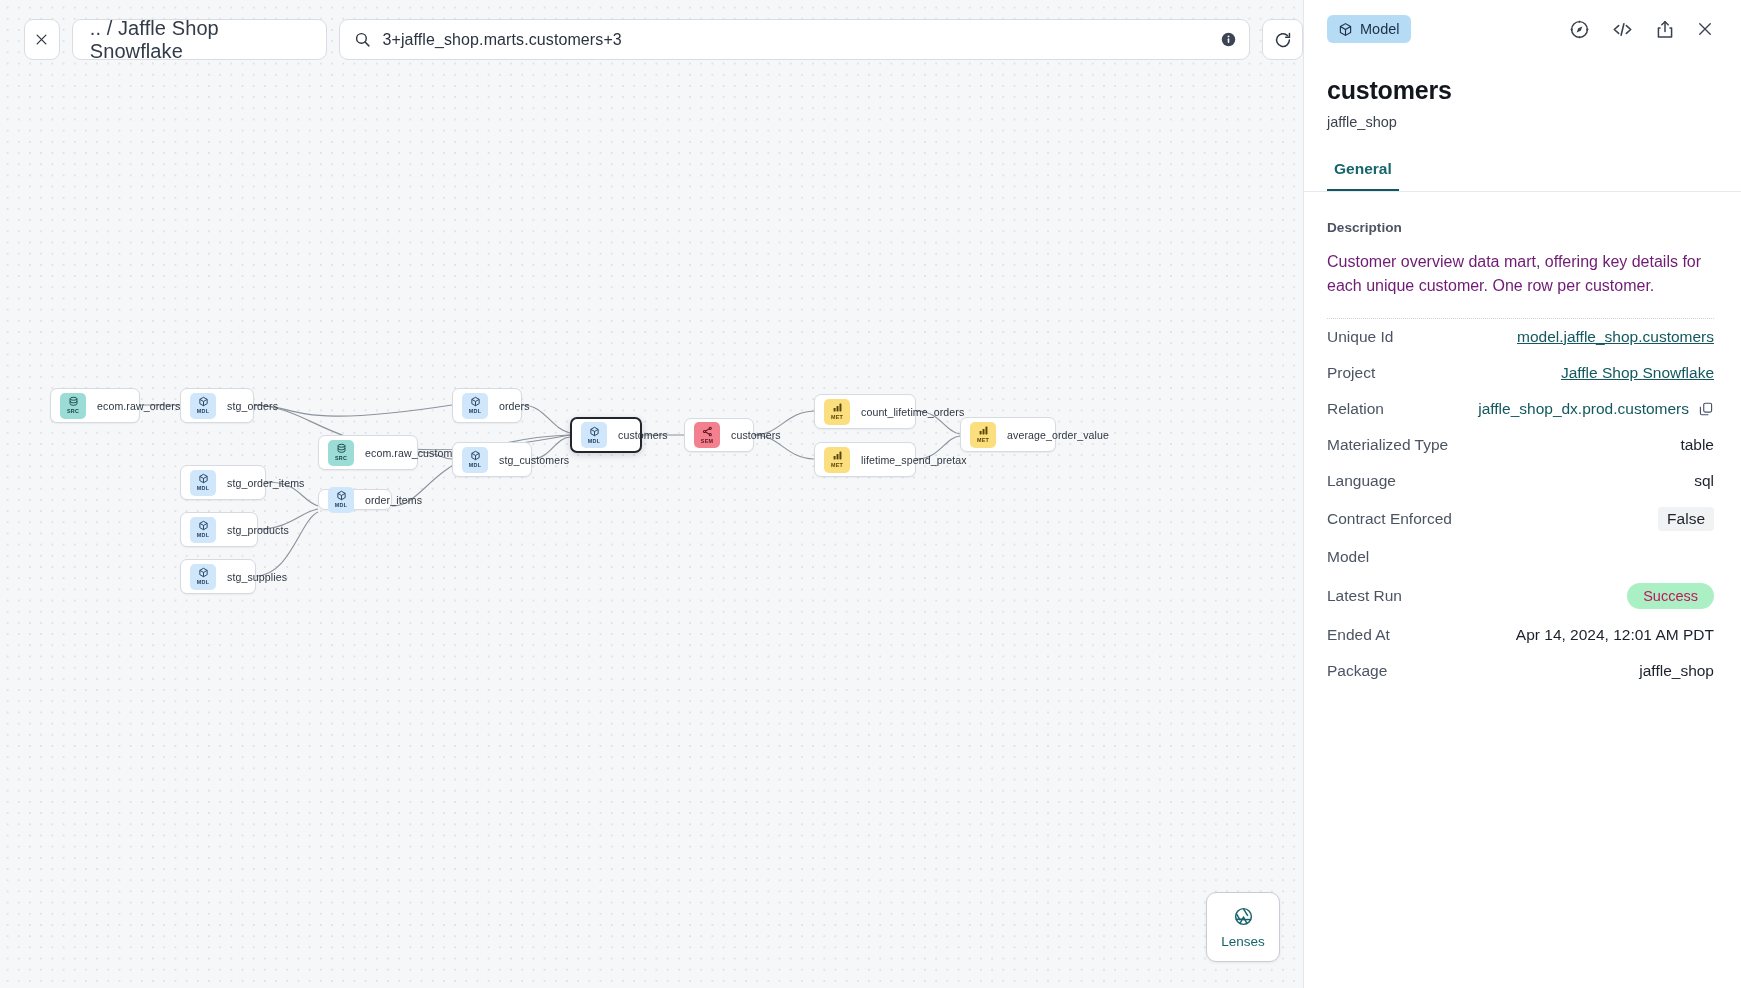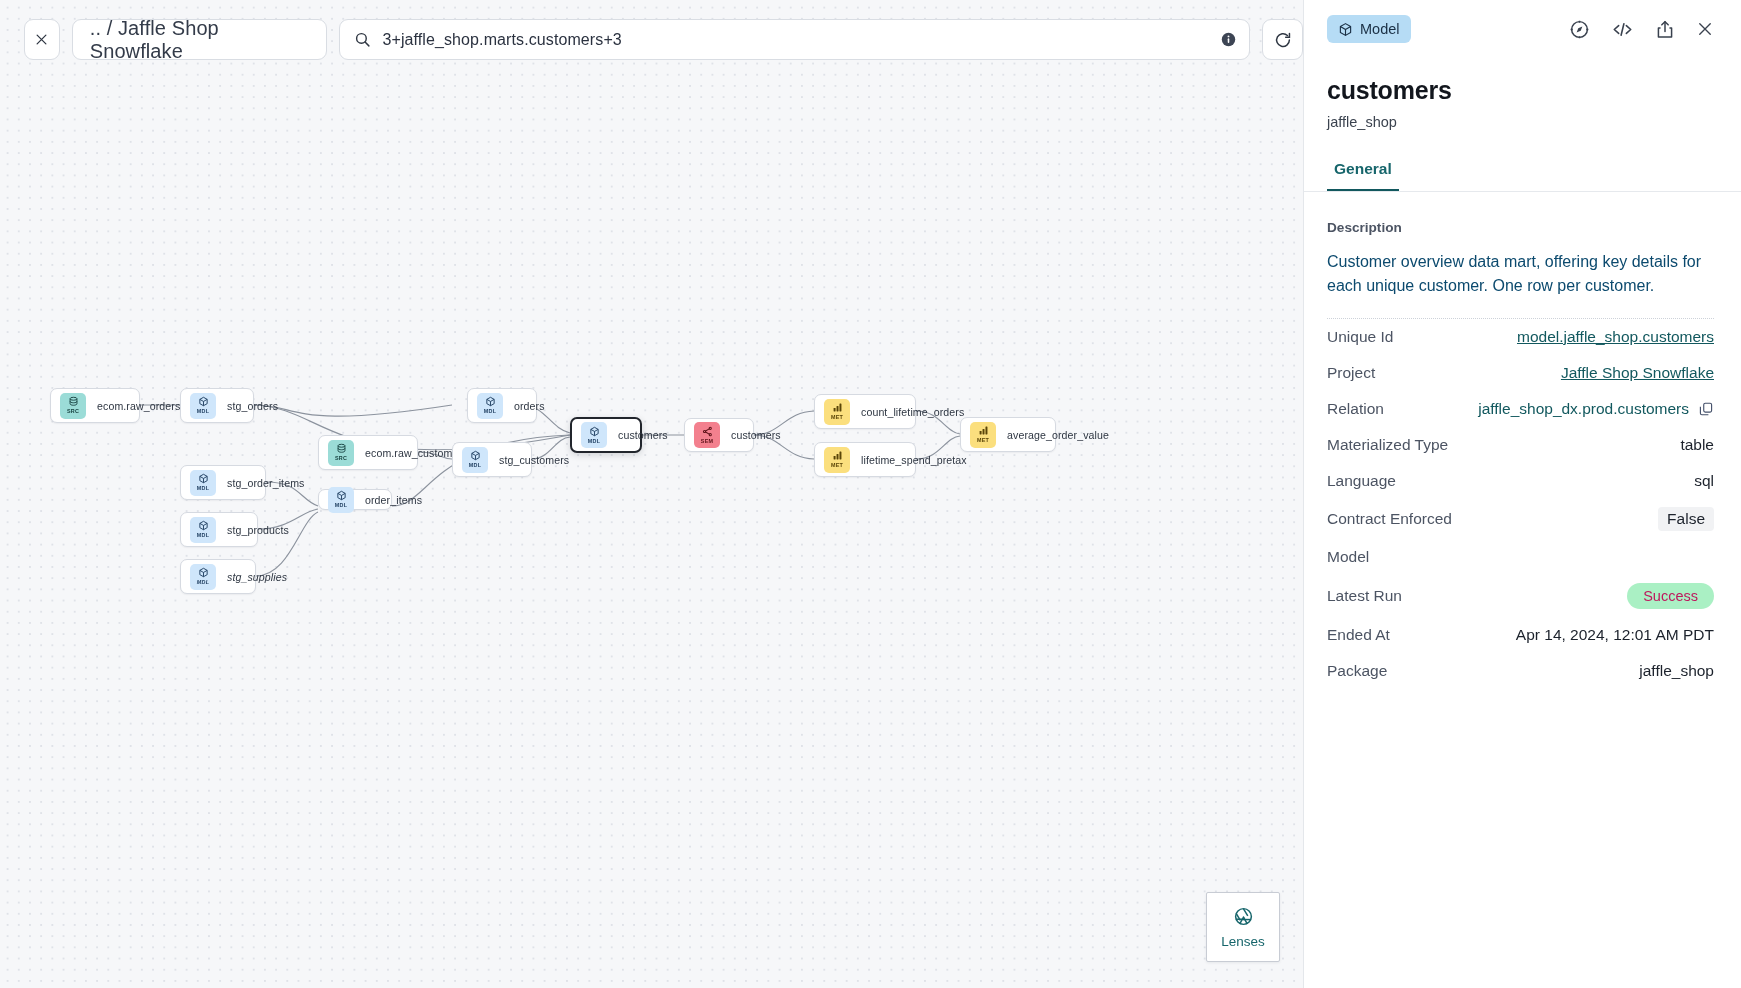--- a/index.html
+++ b/index.html
@@ -65,21 +65,21 @@
   .badge-met { background: #fbdf7e; color: #5a4508; }
   .node-label { font-size: 10.6px; color: #2e3642; letter-spacing: .1px; white-space: nowrap; }
 
   #edges { position: absolute; inset: 0; z-index: 2; pointer-events: none; }
   #edges path { fill: none; stroke: #8c939e; stroke-width: 1.15px; }
 
   
   #lenses-btn {
     position: absolute; right: 23px; bottom: 26px;
     width: 74px; height: 70px; background: #fff;
-    border: 1px solid #c8ccd4; border-radius: 2px;
+    border: 1px solid #c8ccd4; border-radius: 10px;
     display: flex; flex-direction: column; align-items: center; justify-content: center;
     gap: 7px; cursor: pointer; z-index: 6;
     box-shadow: 0 1px 3px rgba(20,25,40,.07);
   }
   #lenses-btn .lenses-label { font-size: 13.5px; color: #16656b; }
 
   
   #panel { flex: 1 1 auto; height: 988px; background: #fff; border-left: 1px solid #e4e7eb;
            display: flex; flex-direction: column; position: relative; }
   #panel-top { height: 58px; flex: 0 0 58px; display: flex; align-items: center;
@@ -96,21 +96,21 @@
   #panel-title { font-size: 25px; font-weight: 700; color: #12161d; letter-spacing: -.2px; }
   #panel-sub { font-size: 14.5px; color: #3b434f; margin-top: 9px; }
 
   #tabs { margin-top: 30px; padding: 0 23px; border-bottom: 1px solid #e6e9ed; display: flex; }
   .tab { font-size: 15.5px; color: #16656b; padding: 0 7px 11px 7px; cursor: pointer;
          border-bottom: 2.5px solid transparent; }
   .tab.active { border-bottom-color: #12585e; font-weight: 600; }
 
   #panel-body { padding: 28px 27px 0 23px; overflow-y: auto; flex: 1; }
   #desc-label { font-size: 13.6px; color: #4c5463; font-weight: 600; }
-  #desc-text { font-size: 16px; color: #0c4a6e; line-height: 1.52; margin-top: 15px; }
+  #desc-text { font-size: 16px; color: #701a75; line-height: 1.52; margin-top: 15px; }
   #desc-rule { border: none; border-top: 1px dotted #cdd2d9; margin: 19px 0 0 0; }
 
   .row { display: flex; align-items: center; justify-content: space-between;
          min-height: 36px; padding: 8px 0; gap: 16px; }
   .row-key { font-size: 15.5px; color: #4c5463; white-space: nowrap; }
   .row-val { font-size: 15.5px; color: #1c222c; text-align: right; }
   .row-val.link { color: #12585e; text-decoration: underline; cursor: pointer; }
   .row-val.linkplain { color: #12585e; cursor: pointer; }
   .row-val.chip { background: #f1f2f4; border-radius: 4px; padding: 3px 9px; }
   .row-val.pill { background: #aaf0c4; color: #be185d; border-radius: 999px; padding: 5px 16px; font-size: 14.5px; }
@@ -214,21 +214,21 @@
         <div class="node" style="left: 180px; top: 512px; width: 78px; height: 35px;">
           <div class="node-badge badge-mdl">
             <span class="glyph"><svg width="11" height="11" viewBox="0 0 24 24" fill="none" stroke="currentColor" stroke-width="2" stroke-linejoin="round">
                 <path d="M12 2.8 20 7.3v9.4L12 21.2 4 16.7V7.3z"></path>
                 <path d="M4 7.3 12 11.9l8-4.6M12 11.9v9.3"></path>
               </svg></span>
             <span class="abbr">MDL</span>
           </div>
           <span class="node-label">stg_products</span>
         </div>
-        <div class="node" style="left: 180px; top: 559px; width: 76px; height: 35px; font-style: italic;">
+        <div class="node" style="left: 180px; top: 559px; width: 76px; height: 35px;">
           <div class="node-badge badge-mdl">
             <span class="glyph"><svg width="11" height="11" viewBox="0 0 24 24" fill="none" stroke="currentColor" stroke-width="2" stroke-linejoin="round">
                 <path d="M12 2.8 20 7.3v9.4L12 21.2 4 16.7V7.3z"></path>
                 <path d="M4 7.3 12 11.9l8-4.6M12 11.9v9.3"></path>
               </svg></span>
             <span class="abbr">MDL</span>
           </div>
           <span class="node-label">stg_supplies</span>
         </div>
         <div class="node" style="left: 318px; top: 435px; width: 100px; height: 35px;">
@@ -245,21 +245,21 @@
         <div class="node" style="left: 318px; top: 489px; width: 74px; height: 21px;">
           <div class="node-badge badge-mdl">
             <span class="glyph"><svg width="11" height="11" viewBox="0 0 24 24" fill="none" stroke="currentColor" stroke-width="2" stroke-linejoin="round">
                 <path d="M12 2.8 20 7.3v9.4L12 21.2 4 16.7V7.3z"></path>
                 <path d="M4 7.3 12 11.9l8-4.6M12 11.9v9.3"></path>
               </svg></span>
             <span class="abbr">MDL</span>
           </div>
           <span class="node-label">order_items</span>
         </div>
-        <div class="node" style="left: 452px; top: 388px; width: 70px; height: 35px; margin-left: 15px;">
+        <div class="node" style="left: 452px; top: 388px; width: 70px; height: 35px;">
           <div class="node-badge badge-mdl">
             <span class="glyph"><svg width="11" height="11" viewBox="0 0 24 24" fill="none" stroke="currentColor" stroke-width="2" stroke-linejoin="round">
                 <path d="M12 2.8 20 7.3v9.4L12 21.2 4 16.7V7.3z"></path>
                 <path d="M4 7.3 12 11.9l8-4.6M12 11.9v9.3"></path>
               </svg></span>
             <span class="abbr">MDL</span>
           </div>
           <span class="node-label">orders</span>
         </div>
         <div class="node" style="left: 452px; top: 442px; width: 80px; height: 35px;">

